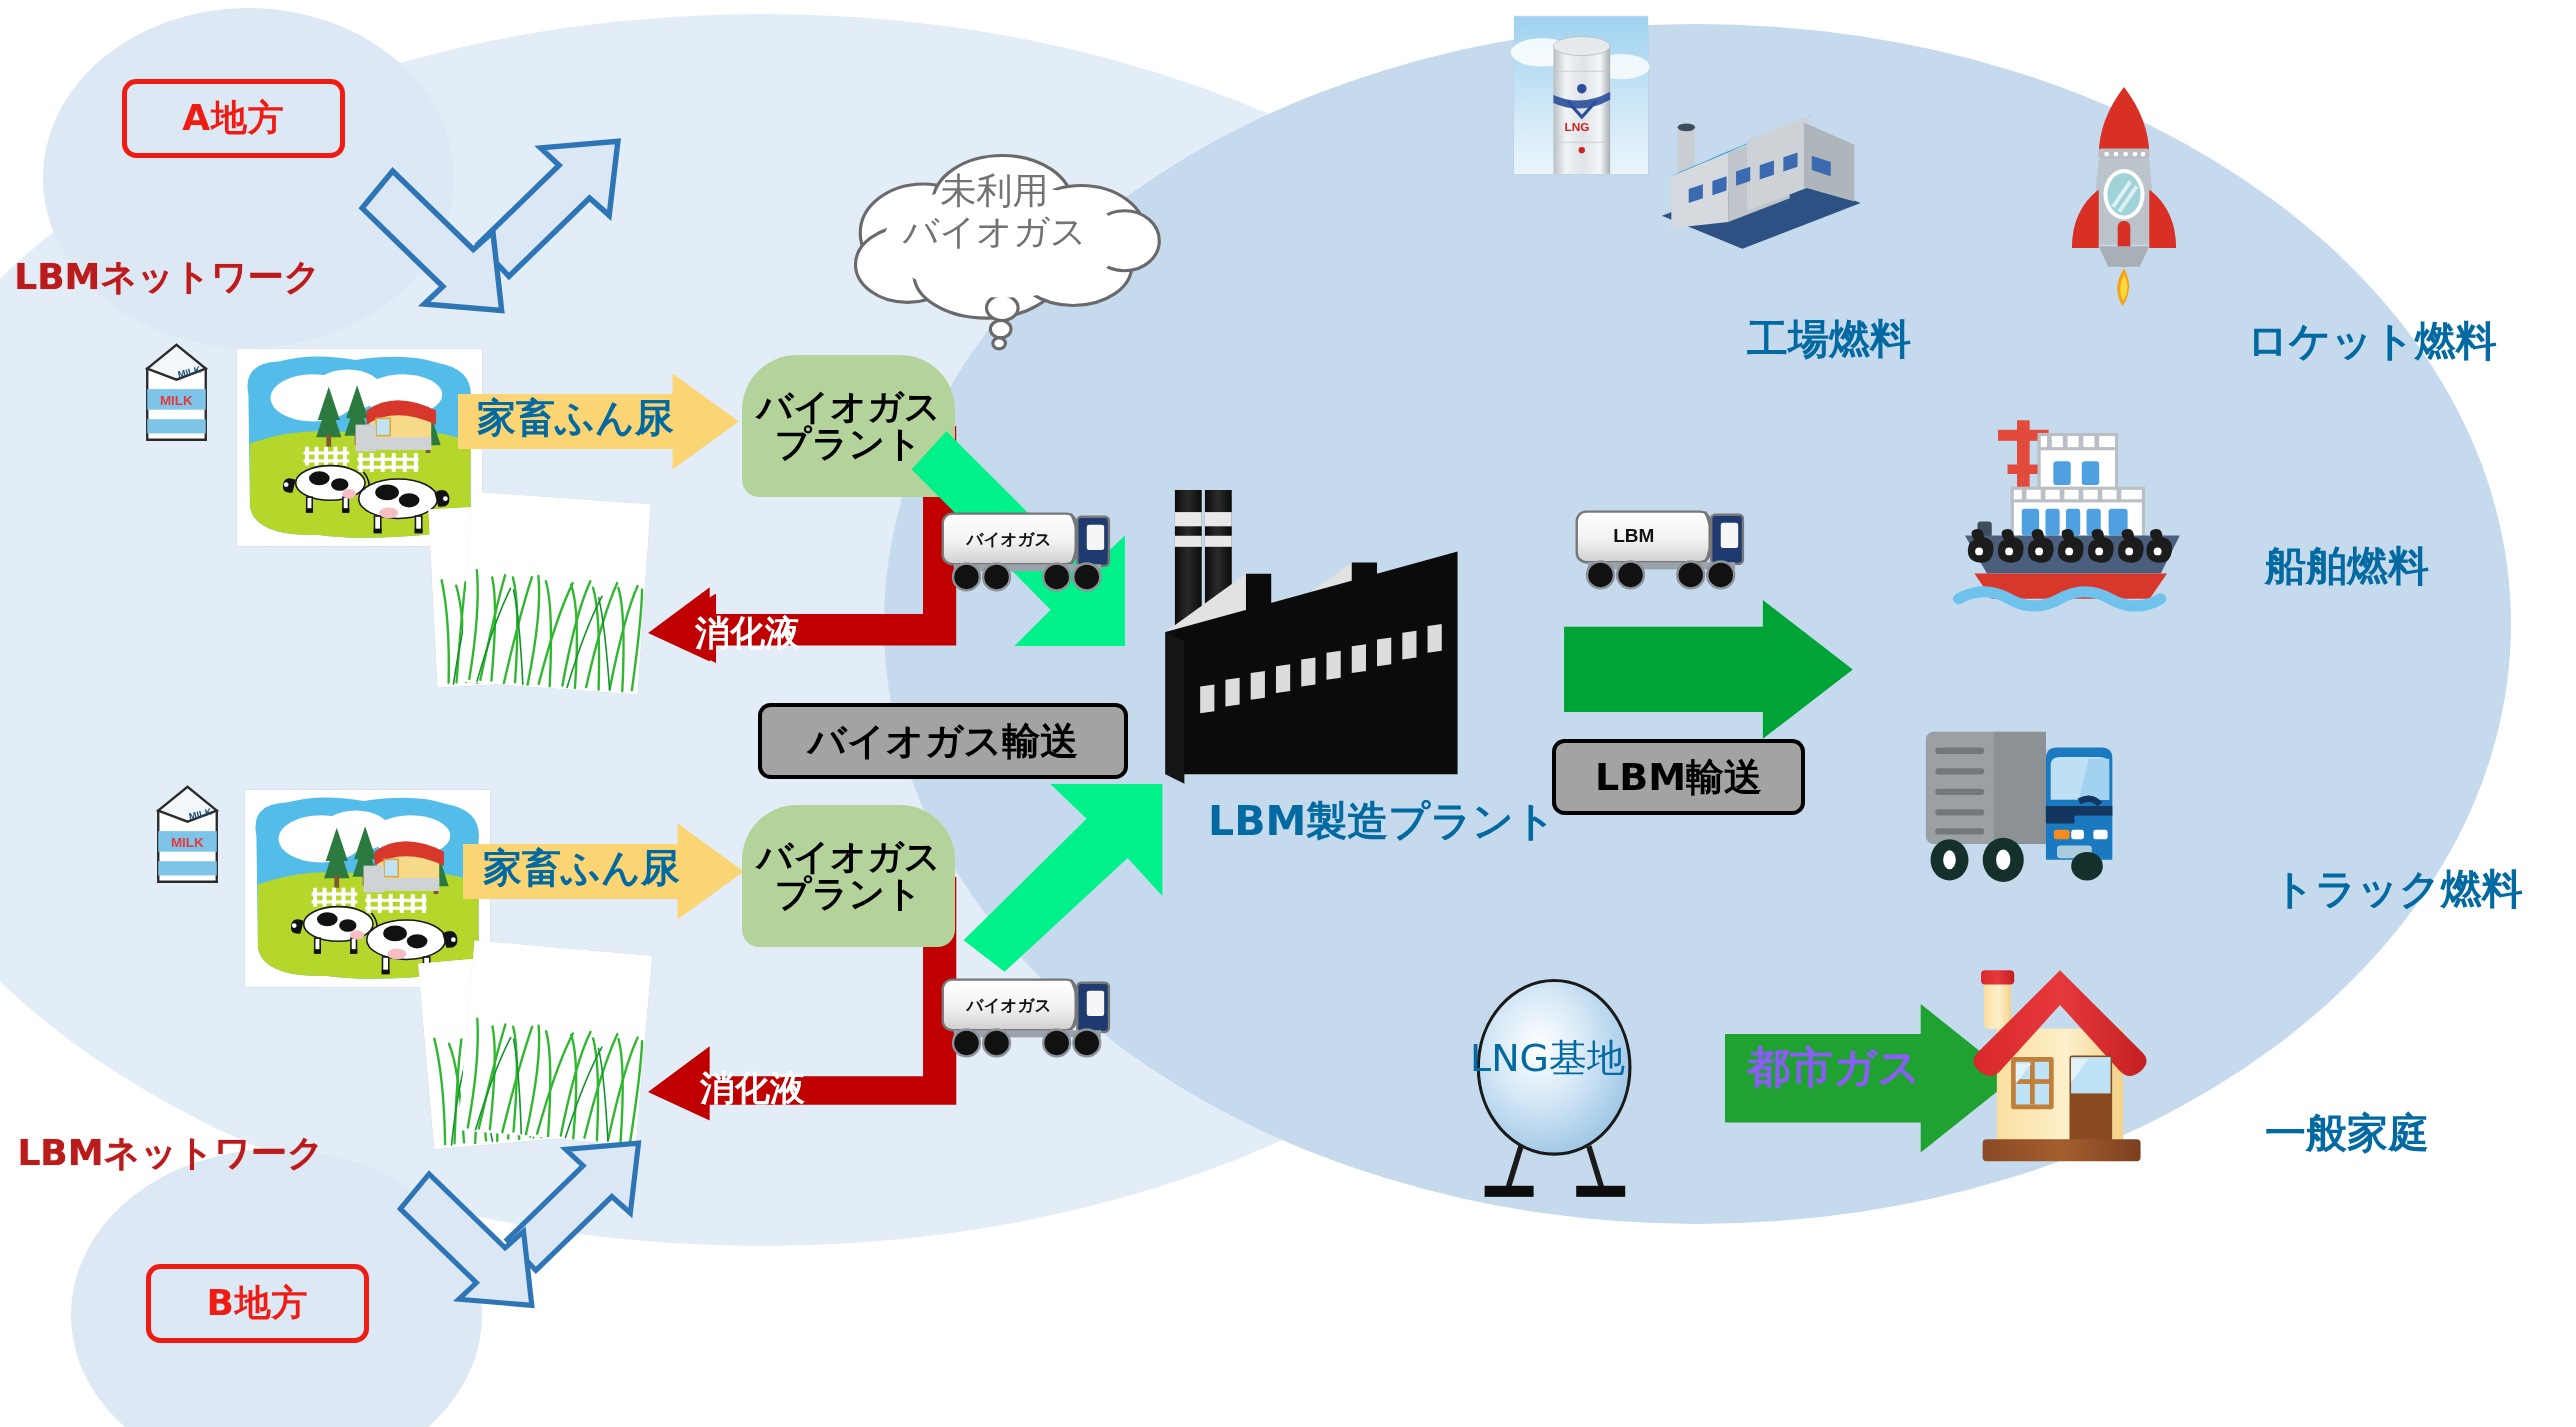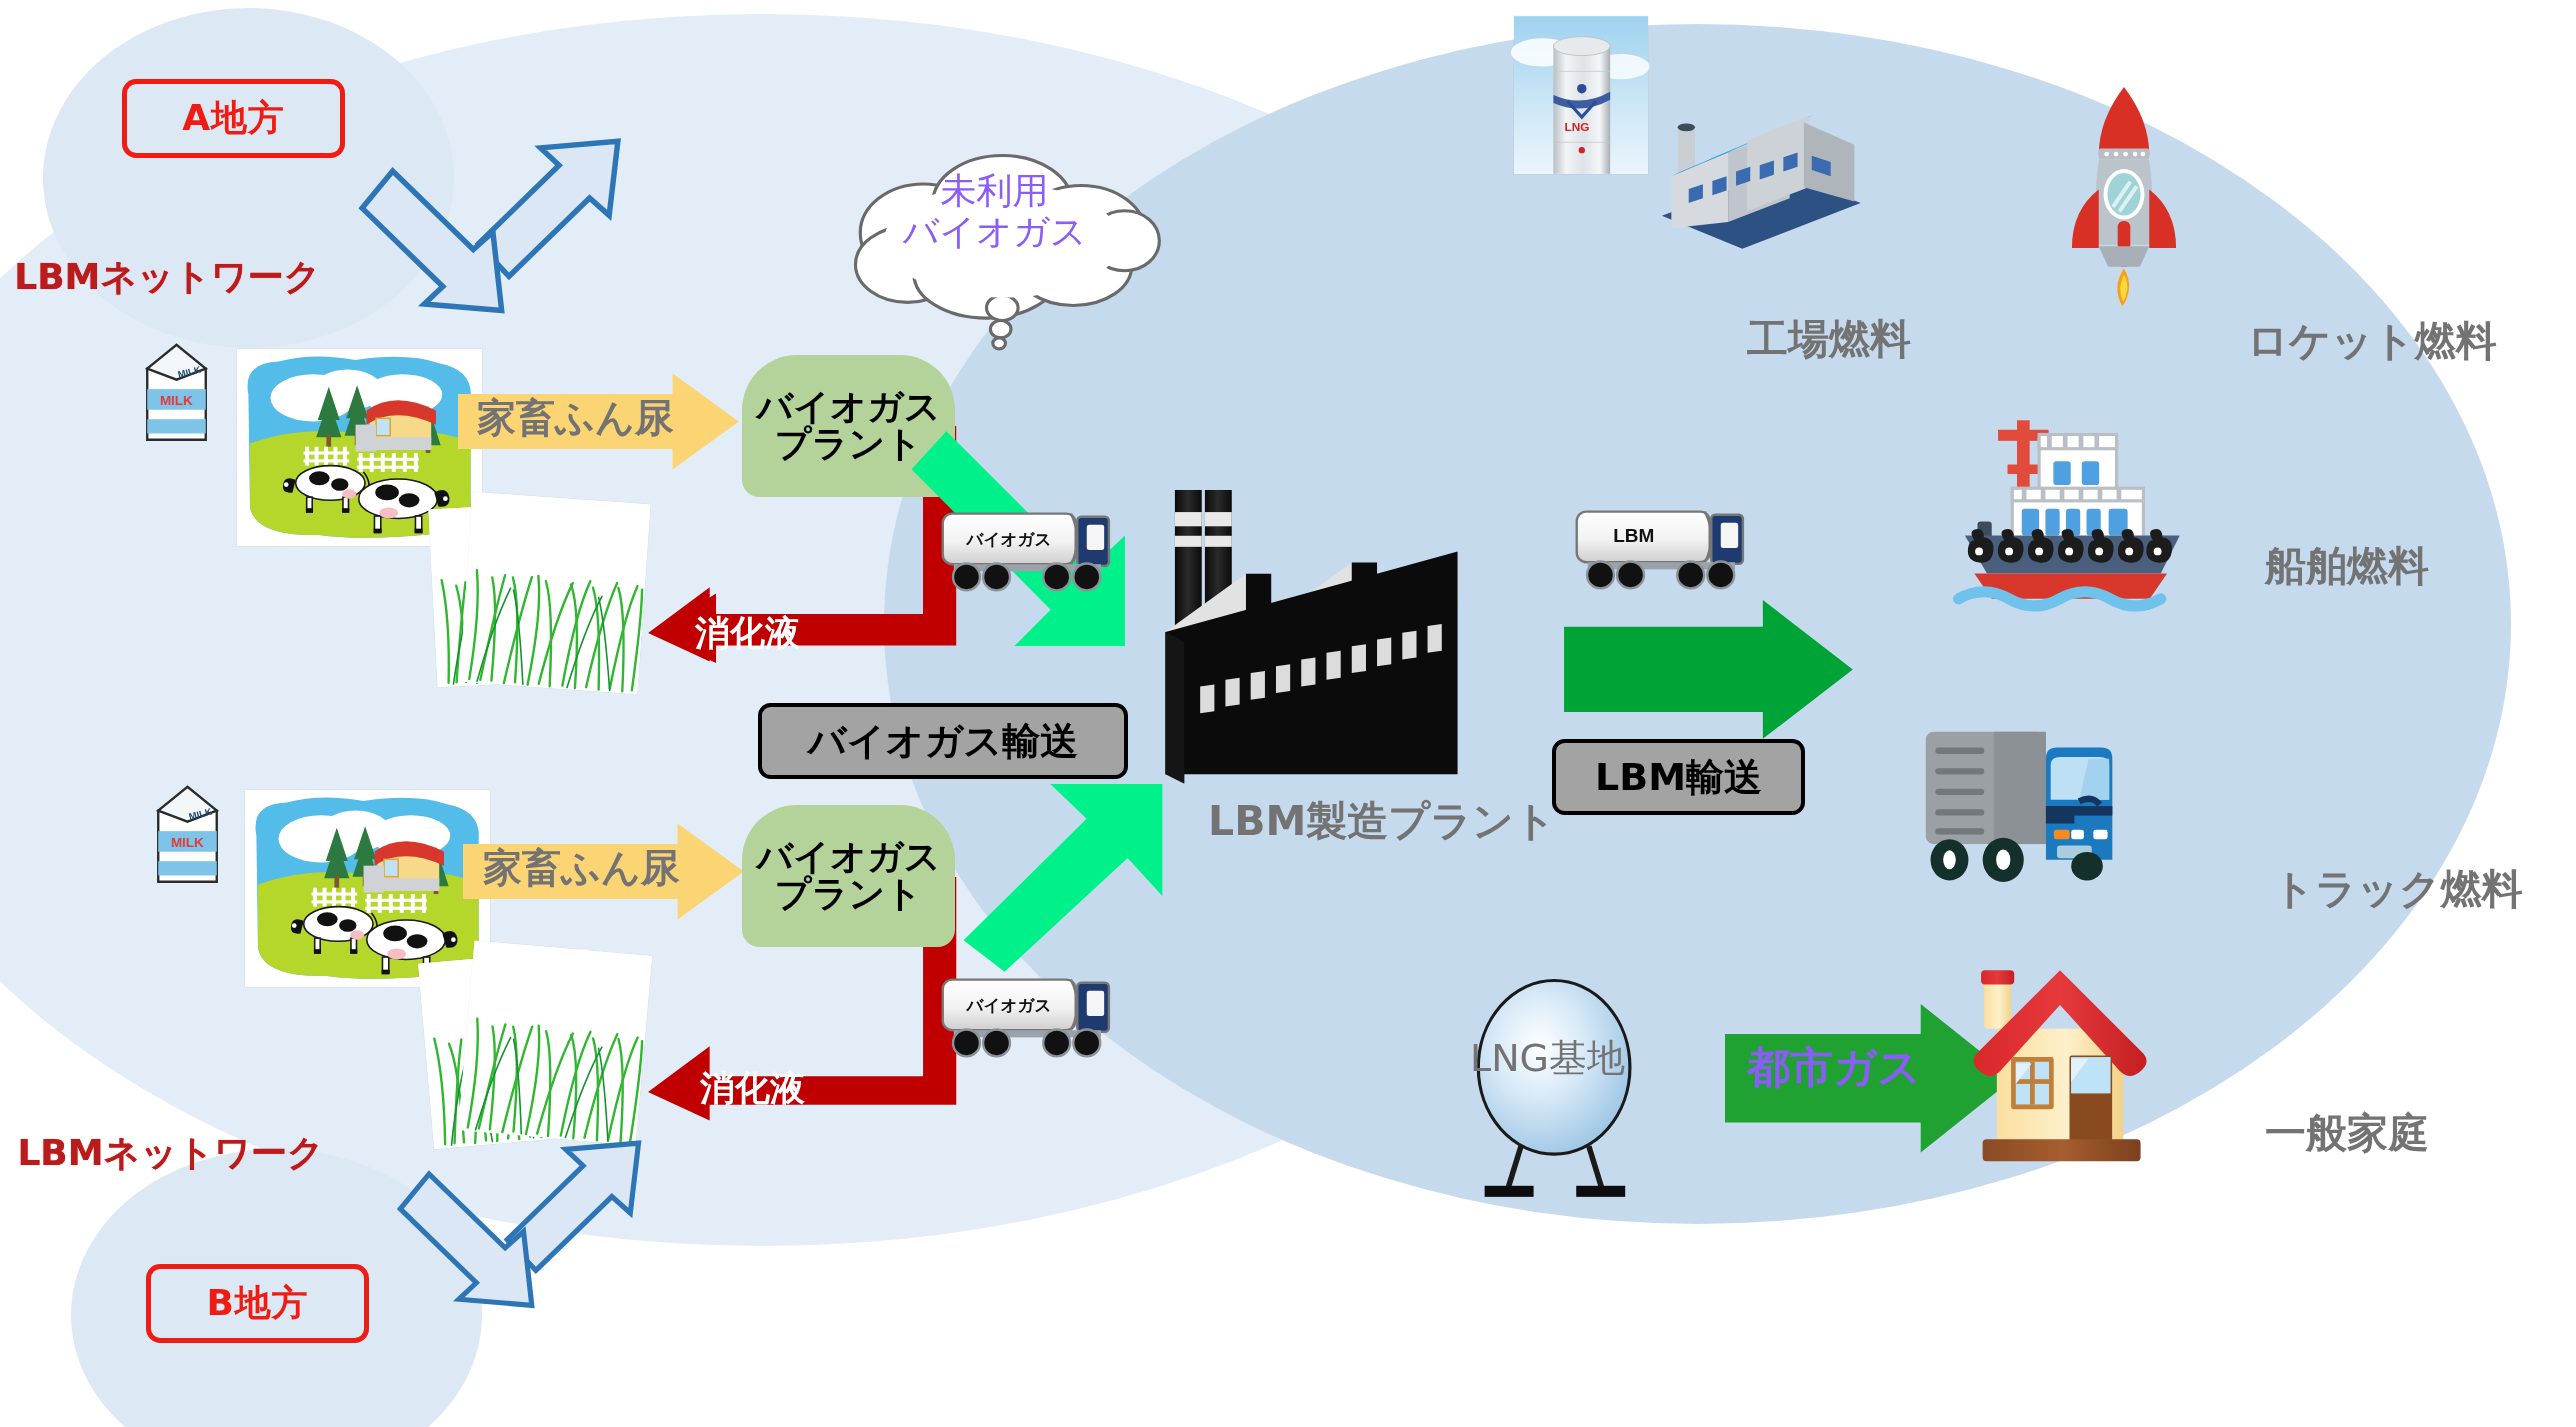--- a/index.html
+++ b/index.html
@@ -26,21 +26,21 @@
   #region-b{left:146px;top:1264px;width:213px;height:69px;font-size:36px;}
 
   .net-label{
     color:#b91c1c;font-weight:bold;font-size:36px;white-space:nowrap;
     text-shadow:0 0 0.8px #ee1c13;
   }
   #net-a{left:14.2px;top:253px;}
   #net-b{left:17.4px;top:1129px;}
 
   
-  .jtext{color:#737373;font-weight:bold;white-space:nowrap;}
+  .jtext{color:#0369a1;font-weight:bold;white-space:nowrap;}
 
   
   .pill{
     border:4px solid #000;border-radius:12.6px;background:#a3a3a3;
     display:flex;align-items:center;justify-content:center;
     font-weight:bold;font-size:38px;color:#000;white-space:nowrap;padding:3.2px 11px;
   }
 
   
   .plant-cap{
@@ -231,21 +231,21 @@
       <ellipse cx="340" cy="152" rx="74" ry="50"></ellipse>
       <ellipse cx="405" cy="120" rx="44" ry="38"></ellipse>
       <ellipse cx="250" cy="205" rx="20" ry="16"></ellipse>
       <ellipse cx="248" cy="232" rx="13" ry="11"></ellipse>
       <ellipse cx="246" cy="250" rx="8" ry="7"></ellipse>
     </g>
     <g fill="#ffffff" stroke="none">
       <ellipse cx="250" cy="120" rx="150" ry="72"></ellipse>
     </g>
   </svg>
-  <div class="abs" style="left:896px;top:170px;width:197px;text-align:center;color:#8b5cf6;font-size:36px;line-height:1.15;">
+  <div class="abs" style="left:896px;top:170px;width:197px;text-align:center;color:#737373;font-size:36px;line-height:1.15;">
     <div>未利用</div>
     <div>バイオガス</div>
   </div>
 
   <svg class="abs" style="left:648px;top:426px;" width="332" height="237" viewBox="0 0 420 300">
     <polygon points="352,0 352,238 86,238 86,212 6,262 86,300 86,274 386,274 386,0" fill="#c00000"></polygon>
     <polygon points="348,0 348,242 78,242 78,204 0,262 78,298 78,278 390,278 390,0" fill="#c00000"></polygon>
   </svg>
   <div class="abs jtext" style="left:695px;top:610px;font-size:35px;color:#ffffff;">消化液</div>
 

